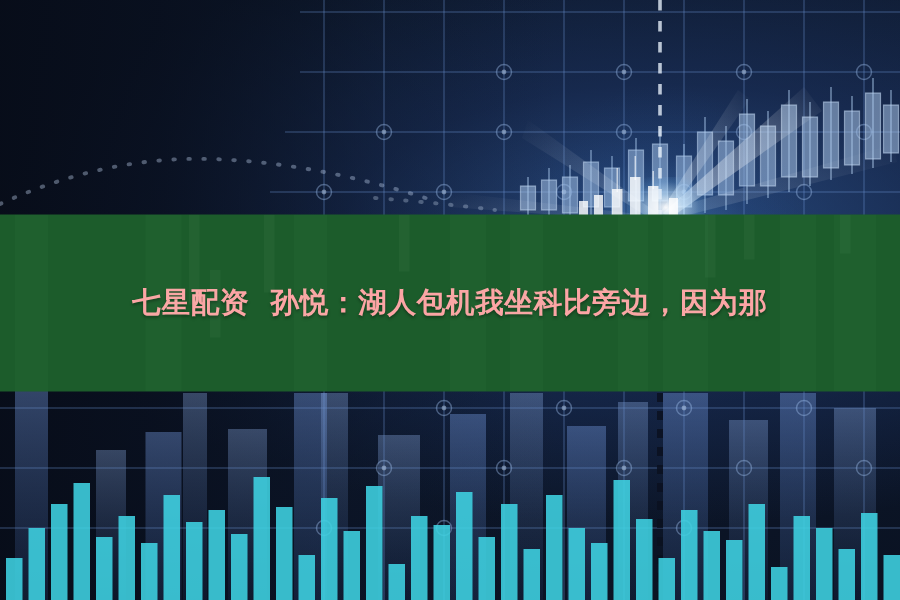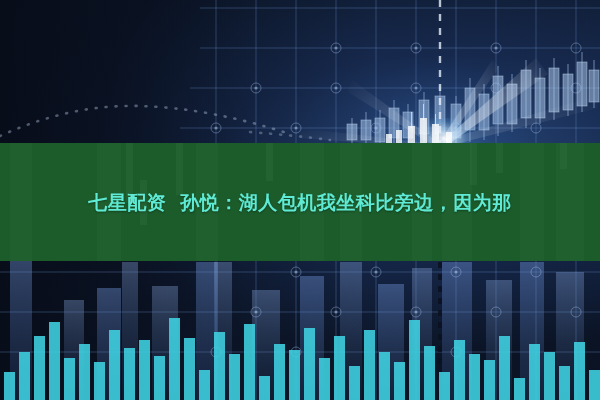--- a/index.html
+++ b/index.html
@@ -65,21 +65,21 @@
     height: 118px;
     background: #1c5c2b;
     display: flex;
     flex-direction: column;
     align-items: center;
     justify-content: center;
     box-sizing: border-box;
     padding: 0 12px;
   }
   .banner-line {
-    color: #5eead4;
+    color: #fca5a5;
     font-size: 19px;
     font-weight: bold;
     line-height: 34px;
     letter-spacing: 0.5px;
     white-space: pre;
     text-align: center;
     text-shadow: 0 1px 2px rgba(0,0,0,0.35);
   }
   .banner-noise {
     position: absolute;

